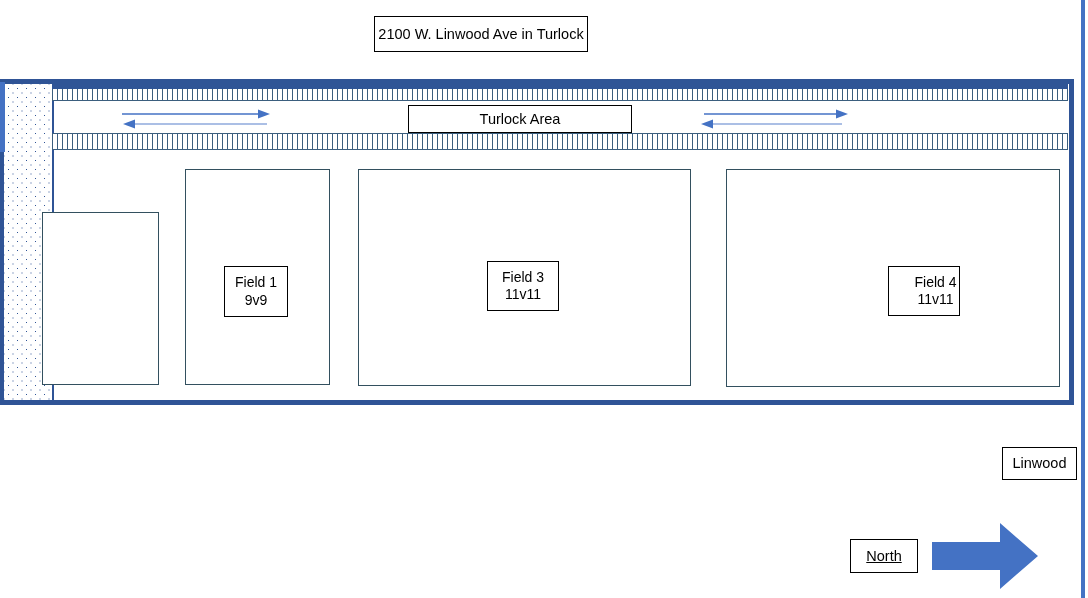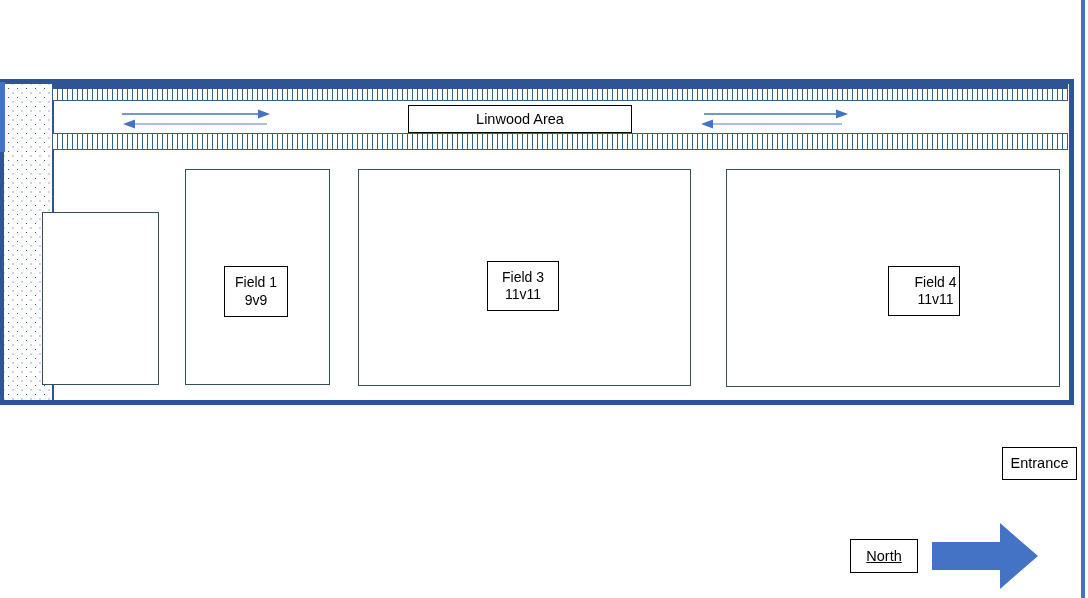--- a/index.html
+++ b/index.html
@@ -205,20 +205,21 @@
     width: 108px;
     height: 66px;
     z-index: 35;
   }
 </style>
 </head>
 <body>
 
 <div id="canvas">
 
+  <div class="labelbox" id="title-box">2100 W. Linwood Ave in Turlock</div>
 
   <div id="linwood-street"></div>
 
   <div id="site-boundary"></div>
 
   <div id="left-stipple"></div>
   <div id="left-stipple-rule"></div>
   <div id="left-edge-arrow"></div>
 
   <div class="hatch-band" id="hatch-top"></div>
@@ -239,42 +240,42 @@
     <g>
       <line x1="12" y1="11" x2="145" y2="11" stroke="#4472C4" stroke-width="1.4"></line>
       <polygon points="156,11 144,6.5 144,15.5" fill="#4472C4"></polygon>
     </g>
     <g>
       <line x1="150" y1="21" x2="20" y2="21" stroke="#8FAADC" stroke-width="1.4"></line>
       <polygon points="9,21 21,16.5 21,25.5" fill="#4472C4"></polygon>
     </g>
   </svg>
 
-  <div class="labelbox" id="parking-label">Linwood Area</div>
+  <div class="labelbox" id="parking-label">Turlock Area</div>
 
 
   <div class="field-plot" id="field-plot-1"></div>
   <div class="field-plot" id="field-plot-2"></div>
   <div class="field-plot" id="field-plot-3"></div>
   <div class="field-plot" id="field-plot-4"></div>
 
   <div class="labelbox field-name" id="field-name-2">
     <span>Field 1
 9v9</span>
   </div>
   <div class="labelbox field-name" id="field-name-3">
     <span>Field 3
 11v11</span>
   </div>
   <div class="labelbox field-name" id="field-name-4">
     <span>Field 4
 11v11</span>
   </div>
 
-  <div class="labelbox" id="linwood-label">Entrance</div>
+  <div class="labelbox" id="linwood-label">Linwood</div>
 
   <div class="labelbox" id="north-label">North</div>
 
   <svg id="north-arrow" viewBox="0 0 108 66">
     <polygon points="0,19 68,19 68,0 106,33 68,66 68,47 0,47" fill="#4472C4"></polygon>
   </svg>
 
 </div>
 
 </body></html>

